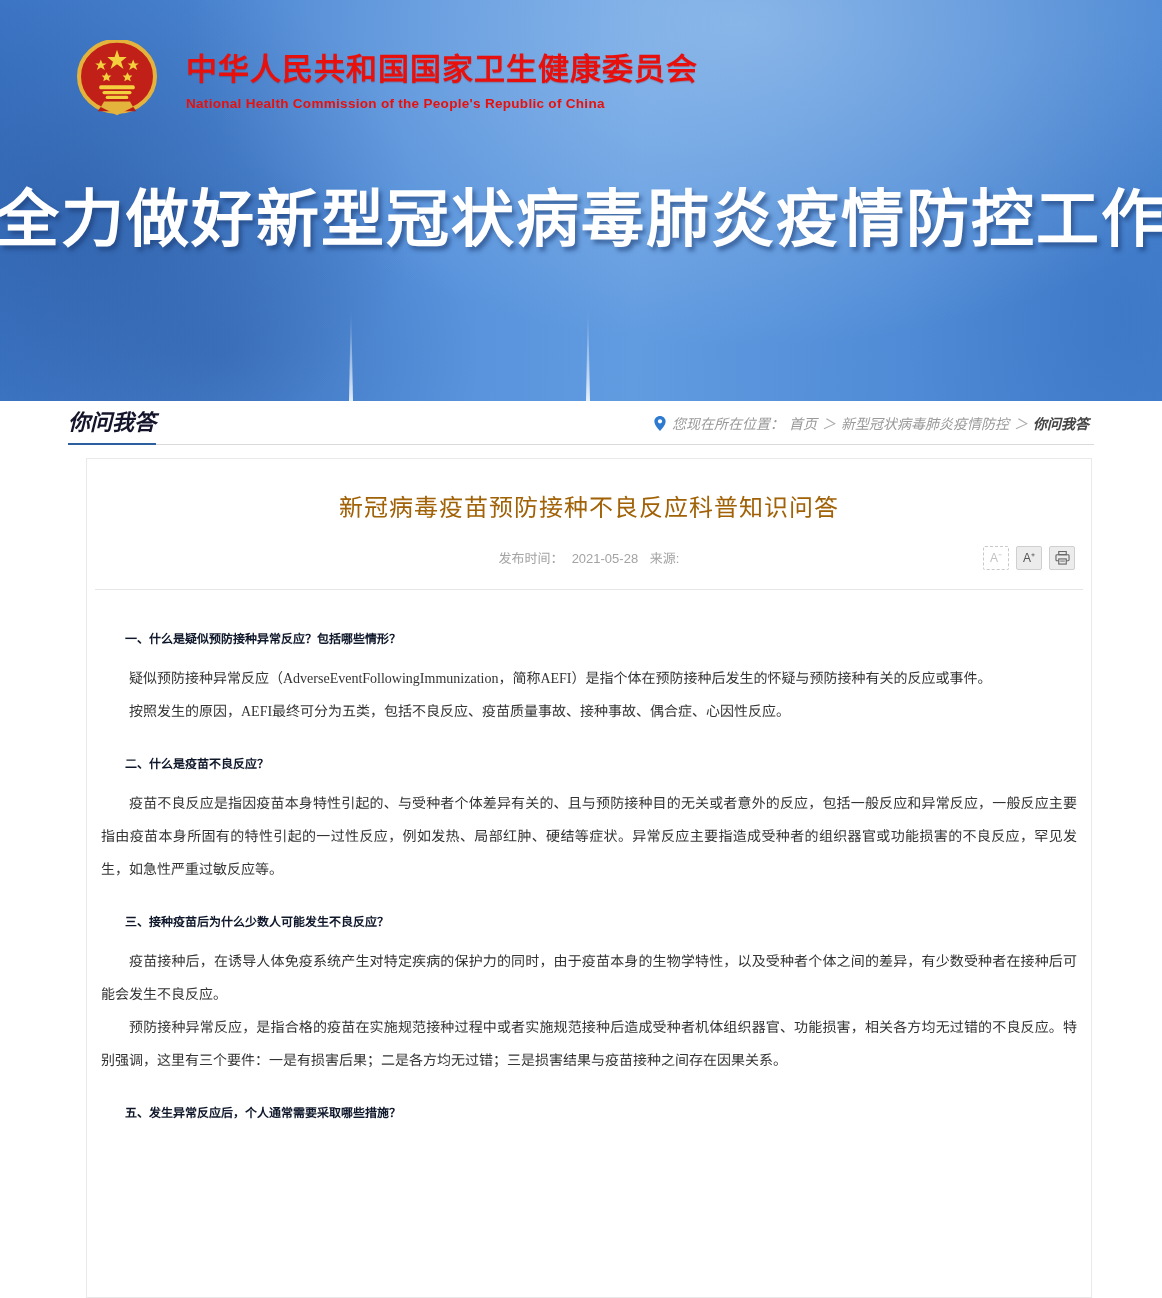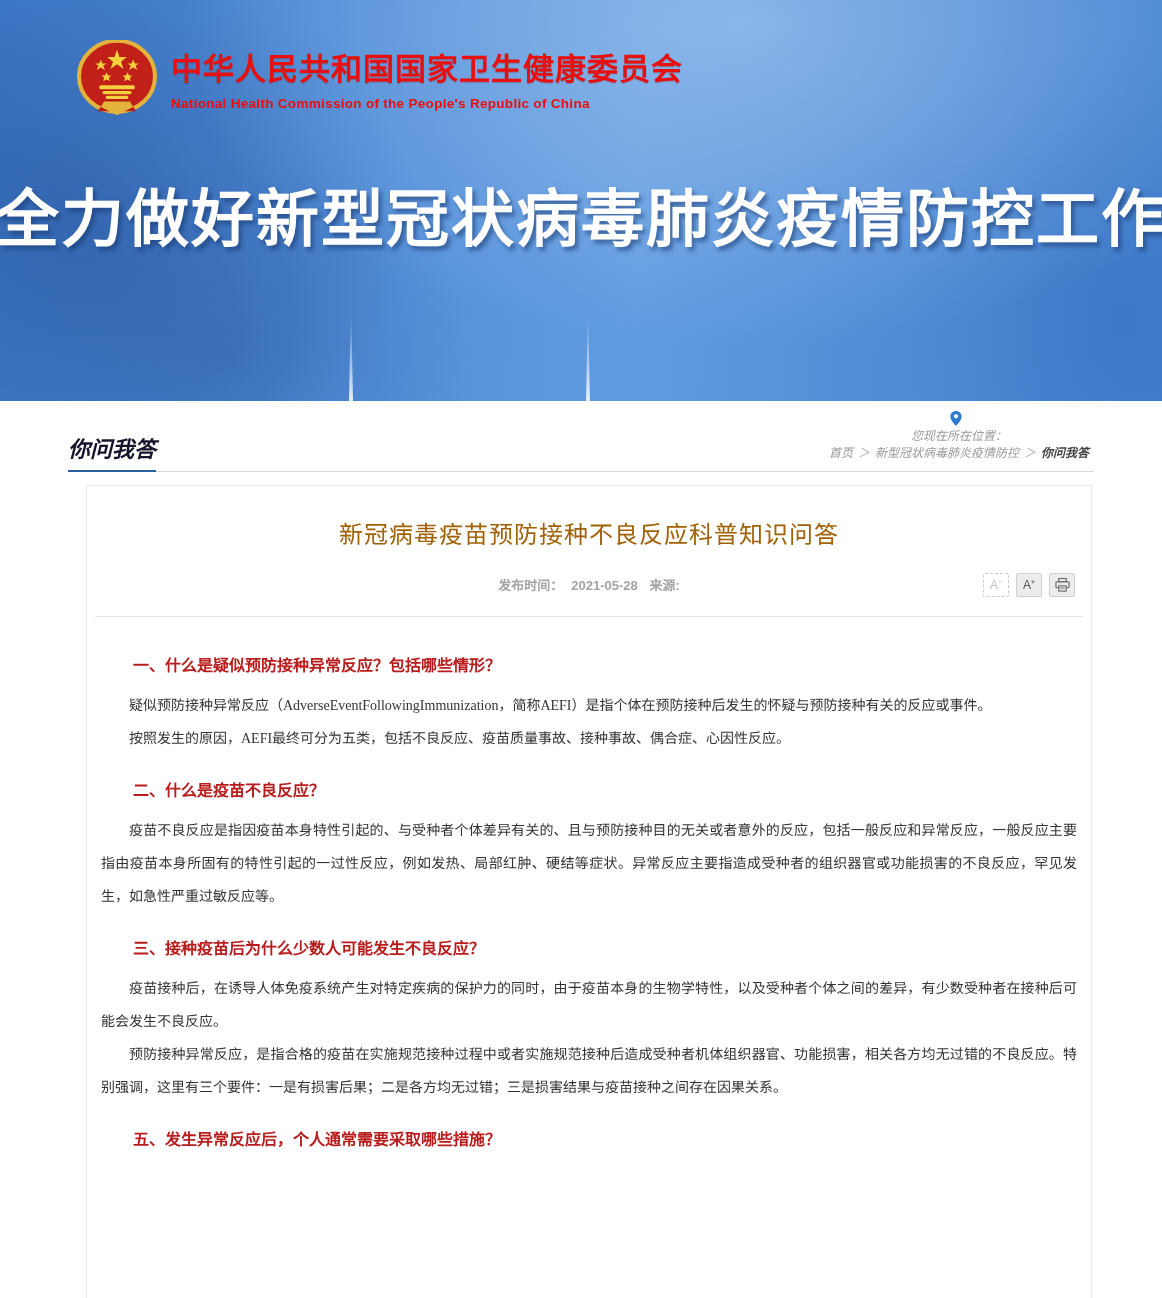--- a/index.html
+++ b/index.html
@@ -21,21 +21,21 @@
   }
   .beam {
     position:absolute; width:4px; background:linear-gradient(to bottom, rgba(255,255,255,0), rgba(255,255,255,.85));
     clip-path:polygon(45% 0, 55% 0, 100% 100%, 0 100%);
   }
   .beam.b1 { left:349px; top:310px; height:91px; }
   .beam.b2 { left:586px; top:310px; height:91px; }
 
   .logo-row { position:absolute; left:76px; top:40px; display:flex; align-items:flex-start; }
   .emblem { width:82px; height:76px; flex:0 0 auto; }
-  .org-text { margin-left:13px; }
+  .org-text { margin-left:28px; }
   .org-cn {
     color:#e8100c; font-size:31px; font-weight:bold; letter-spacing:1px; margin-top:4px;
     text-shadow:0 1px 1px rgba(120,0,0,.25);
   }
   .org-en {
     color:#e8100c; font-size:13.5px; font-weight:bold; margin-top:7px; letter-spacing:.3px;
   }
   .banner-title {
     position:absolute; left:50%; top:168px; transform:translateX(-50%);
     white-space:nowrap; color:#ffffff; font-size:63px; font-weight:bold; letter-spacing:2px;
@@ -44,50 +44,50 @@
 
   
   .wrapper { width:1026px; margin:0 auto; }
   .section-row {
     display:flex; justify-content:space-between; align-items:flex-end; padding-top:10px;font-style:italic;
   }
   .section-title {
     font-family:"Liberation Serif", serif; font-size:22px; font-weight:bold; color:#14142b;
     padding-bottom:8px; border-bottom:2px solid #2c5f9e; line-height:1.1;
   }
-  .breadcrumb { display:flex; align-items:center; font-size:12px; color:#999; padding-bottom:12px;flex-direction:column; }
+  .breadcrumb { display:flex; align-items:center; font-size:14px; color:#999; padding-bottom:12px; }
   .pin-icon { width:12px; height:15px; margin-right:6px; }
   .crumb { color:#999; margin:0 5px; cursor:pointer; }
   .crumb.current { color:#444; font-weight:bold; cursor:default; }
   .crumb-sep { color:#aaa; }
   .section-hr { border:none; border-top:1px solid #dadada; margin-top:-1px; }
 
   
   .article-box {
     margin:13px 2px 0 18px; width:1006px; border:1px solid #e9e9e9; background:#fff;
     min-height:840px; padding-bottom:40px;
   }
   .article-title {
     text-align:center; margin-top:29px; font-size:24px; color:#a16207; letter-spacing:1px;
   }
   .meta-row { position:relative; margin-top:25px; text-align:center; font-size:13px; color:#a3a3a3; height:26px; }
-  .meta-text span { margin:0 4px;font-weight:bold; }
+  .meta-text span { margin:0 4px; }
   .tools { position:absolute; right:16px; top:-2px; display:flex; gap:7px; }
   .tool-btn {
     width:26px; height:24px; font-size:12px; line-height:22px; text-align:center; cursor:pointer;
     border-radius:2px;
   }
   .btn-dashed { border:1px dashed #c9c9c9; background:#ffffff; color:#c2c2c2; }
   .btn-solid  { border:1px solid #cfcfcf; background:#ececec; color:#555; }
   .print-svg { width:15px; height:14px; margin-top:4px; }
   .meta-hr { border:none; border-top:1px solid #e6e6e6; margin:15px 8px 0 8px; }
 
   .article-body { padding:13px 14px 0 14px; }
   .qa-q {
-    font-size:16px; font-weight:bold; color:#b91c1c; text-indent:2em;
+    font-size:12px; font-weight:bold; color:#0f172a; text-indent:2em;
     margin:21px 0 8px; line-height:30px;
   }
   .qa-p {
     font-family:"Liberation Serif", serif;
     font-size:14px; color:#333; line-height:33px; text-indent:2em; text-align:justify;
   }
 </style>
 </head>
 <body>
 

